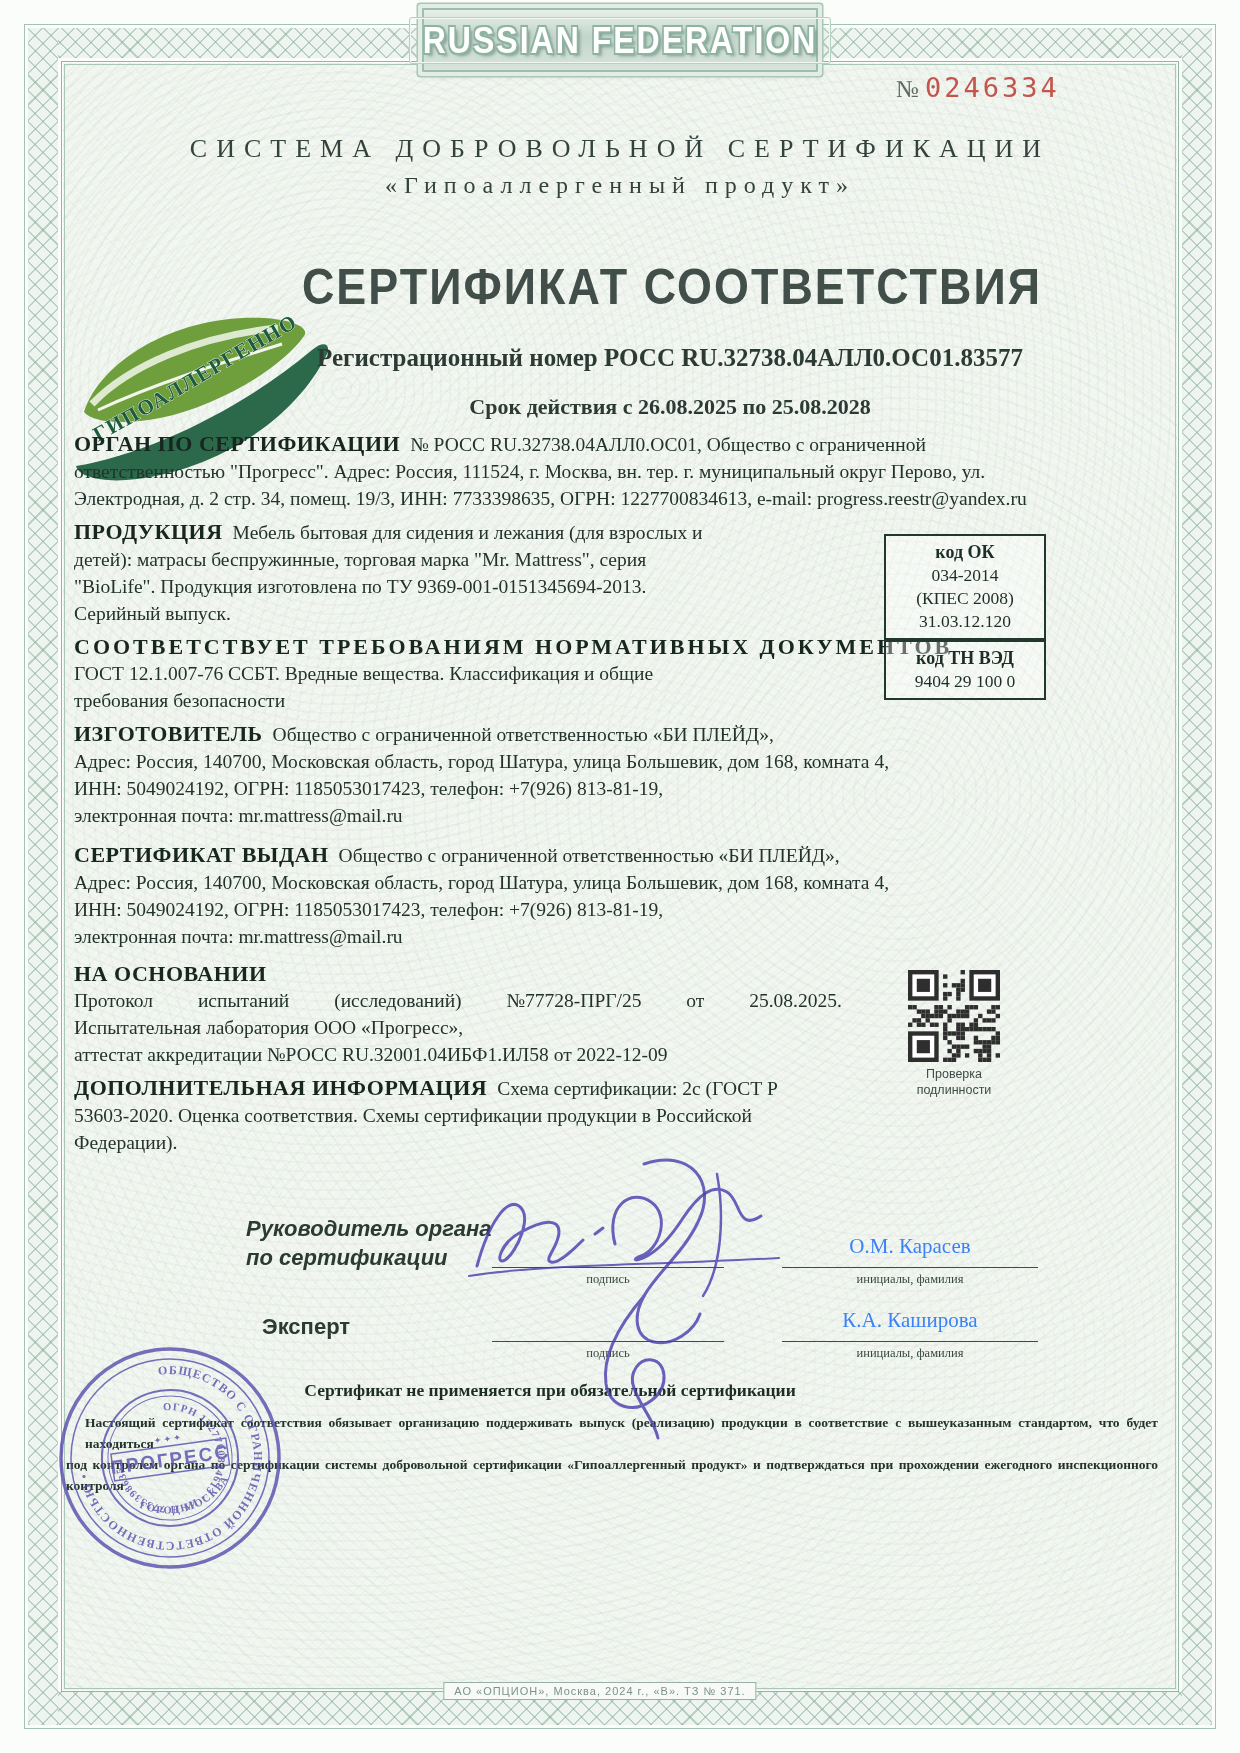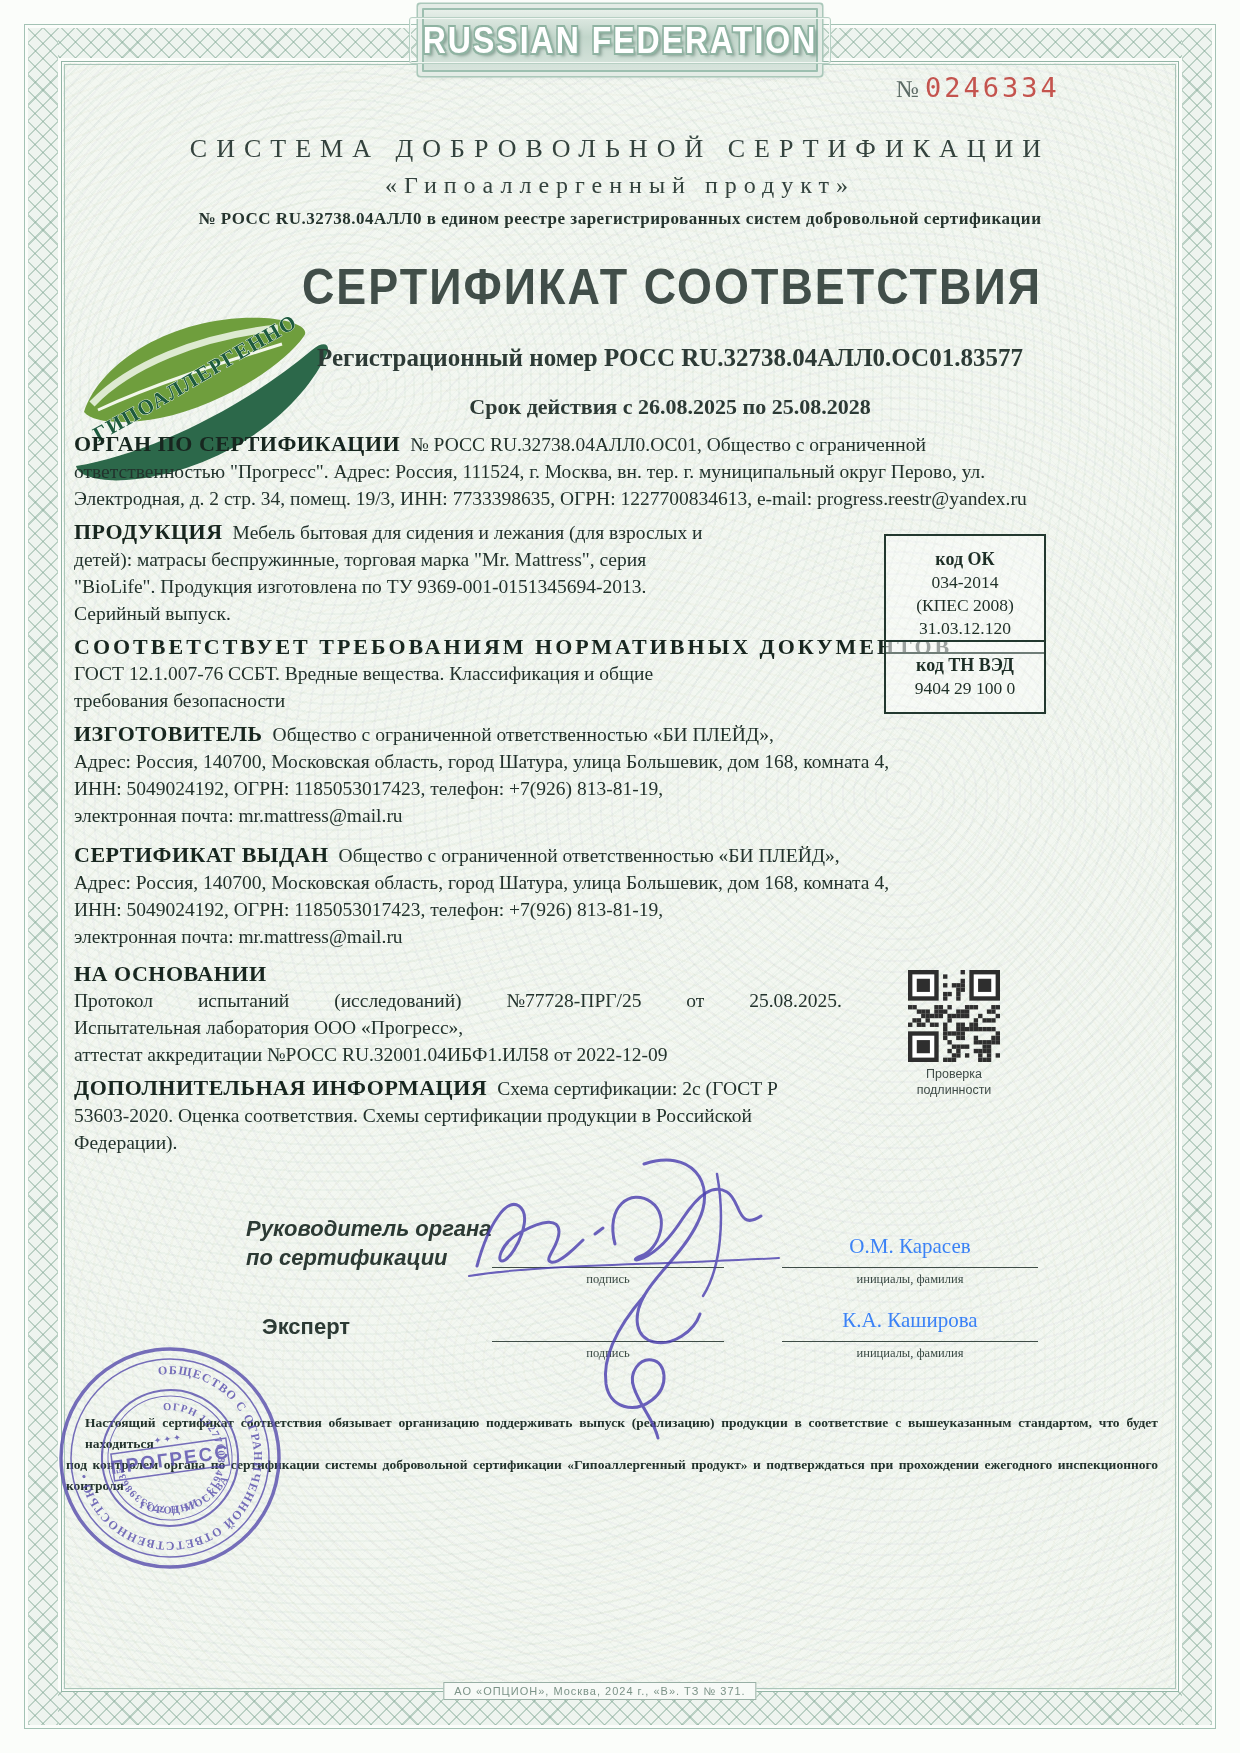--- a/index.html
+++ b/index.html
@@ -57,21 +57,21 @@
   .sec{margin-bottom:6px;}
   .sec .h{font-weight:bold;font-size:22px;letter-spacing:.5px;color:#17261f;margin-right:10px;}
   .sec .hb{display:block;font-weight:bold;font-size:22px;letter-spacing:.5px;color:#17261f;}
   .hwide{letter-spacing:3px !important;}
   .pre{white-space:pre-line;}
   .mb12{margin-bottom:12px;} .mb10{margin-bottom:10px;}
   .wspace{word-spacing:40px;}
   
   .codebox{position:absolute;left:884px;width:154px;border:2px solid #22382f;
       background:rgba(255,255,255,.35);text-align:center;font-size:17.5px;line-height:23px;
-      padding:12px 2px;color:#1d2e26;z-index:6;}
+      padding:5px 2px;color:#1d2e26;z-index:6;}
   .codebox .bl{font-weight:bold;font-size:18px;}
   .okbox{top:534px;} .tnvedbox{top:640px;}
   
   .qr{position:absolute;left:908px;top:970px;z-index:6;}
   .qr-caption{position:absolute;left:886px;top:1066px;width:136px;text-align:center;
       font-family:"Liberation Sans",sans-serif;font-size:12.5px;line-height:16px;color:#3f4c48;z-index:6;}
   
   .role{position:absolute;font-family:"Liberation Sans",sans-serif;font-weight:bold;font-size:22px;
       color:#2c3a34;line-height:29px;white-space:pre-line;z-index:6;}
   .role1{left:246px;top:1214px;font-style:italic;} .role2{left:262px;top:1312px;}
@@ -115,21 +115,20 @@
   </div>
 
   <div class="cert-no">
     <span>№</span>
     <span class="digits">0246334</span>
   </div>
 
   <div class="hdr">
     <div class="hdr-1">СИСТЕМА ДОБРОВОЛЬНОЙ СЕРТИФИКАЦИИ</div>
     <div class="hdr-2">«Гипоаллергенный продукт»</div>
-    <div class="hdr-3">№ РОСС RU.32738.04АЛЛ0 в едином реестре зарегистрированных систем добровольной сертификации</div>
   </div>
 
   <svg class="logo" width="270" height="212" viewBox="0 0 270 212">
     <path d="M16,128 C34,74 112,30 196,34 C226,36 242,44 236,52 C214,84 150,122 92,134 C60,140 26,140 16,128 Z" fill="#6f9e3d"></path>
     <path d="M24,120 C60,82 130,52 210,44" stroke="#e9f2e0" stroke-width="7" fill="none" opacity=".9"></path>
     <path d="M30,126 C86,100 150,80 214,60" stroke="#f2f7ea" stroke-width="3" fill="none"></path>
     <path d="M8,182 C82,170 178,122 244,66 C256,56 264,60 258,72 C224,140 140,190 58,196 C32,198 10,192 8,182 Z" fill="#2c684a"></path>
     <defs>
         <path id="logoArc" d="M30,158 C96,122 170,76 234,40"></path>
       </defs>
@@ -379,18 +378,19 @@
       <path d="M14,128 C90,116 180,118 324,110" stroke-width="2"></path>
     </g>
   </svg>
   <svg class="sigsvg" style="left:548px;top:1146px;" width="190" height="310" viewBox="0 0 190 310">
     <g fill="none" stroke="#4c40b0" stroke-width="3" stroke-linecap="round" opacity=".82">
       <path d="M96,18 C142,2 170,36 150,76 C136,106 108,128 96,150 C84,172 88,192 106,196 C124,200 146,186 152,168"></path>
       <path d="M96,150 C72,178 54,210 58,238 C62,262 86,268 104,254 C122,240 118,216 104,214 C92,212 80,226 86,242 C92,260 106,274 110,292"></path>
     </g>
   </svg>
 
+  <div class="restriction">Сертификат не применяется при обязательной сертификации</div>
   <div class="disclaimer">
     <div class="d1">Настоящий сертификат соответствия обязывает организацию поддерживать выпуск (реализацию) продукции в соответствие с вышеуказанным стандартом, что будет находиться</div>
     <div>под контролем органа по сертификации системы добровольной сертификации «Гипоаллергенный продукт» и подтверждаться при прохождении ежегодного инспекционного контроля</div>
   </div>
   <div class="printinfo">АО «ОПЦИОН», Москва, 2024 г., «В». ТЗ № 371.</div>
 </div>
 
 </body></html>

